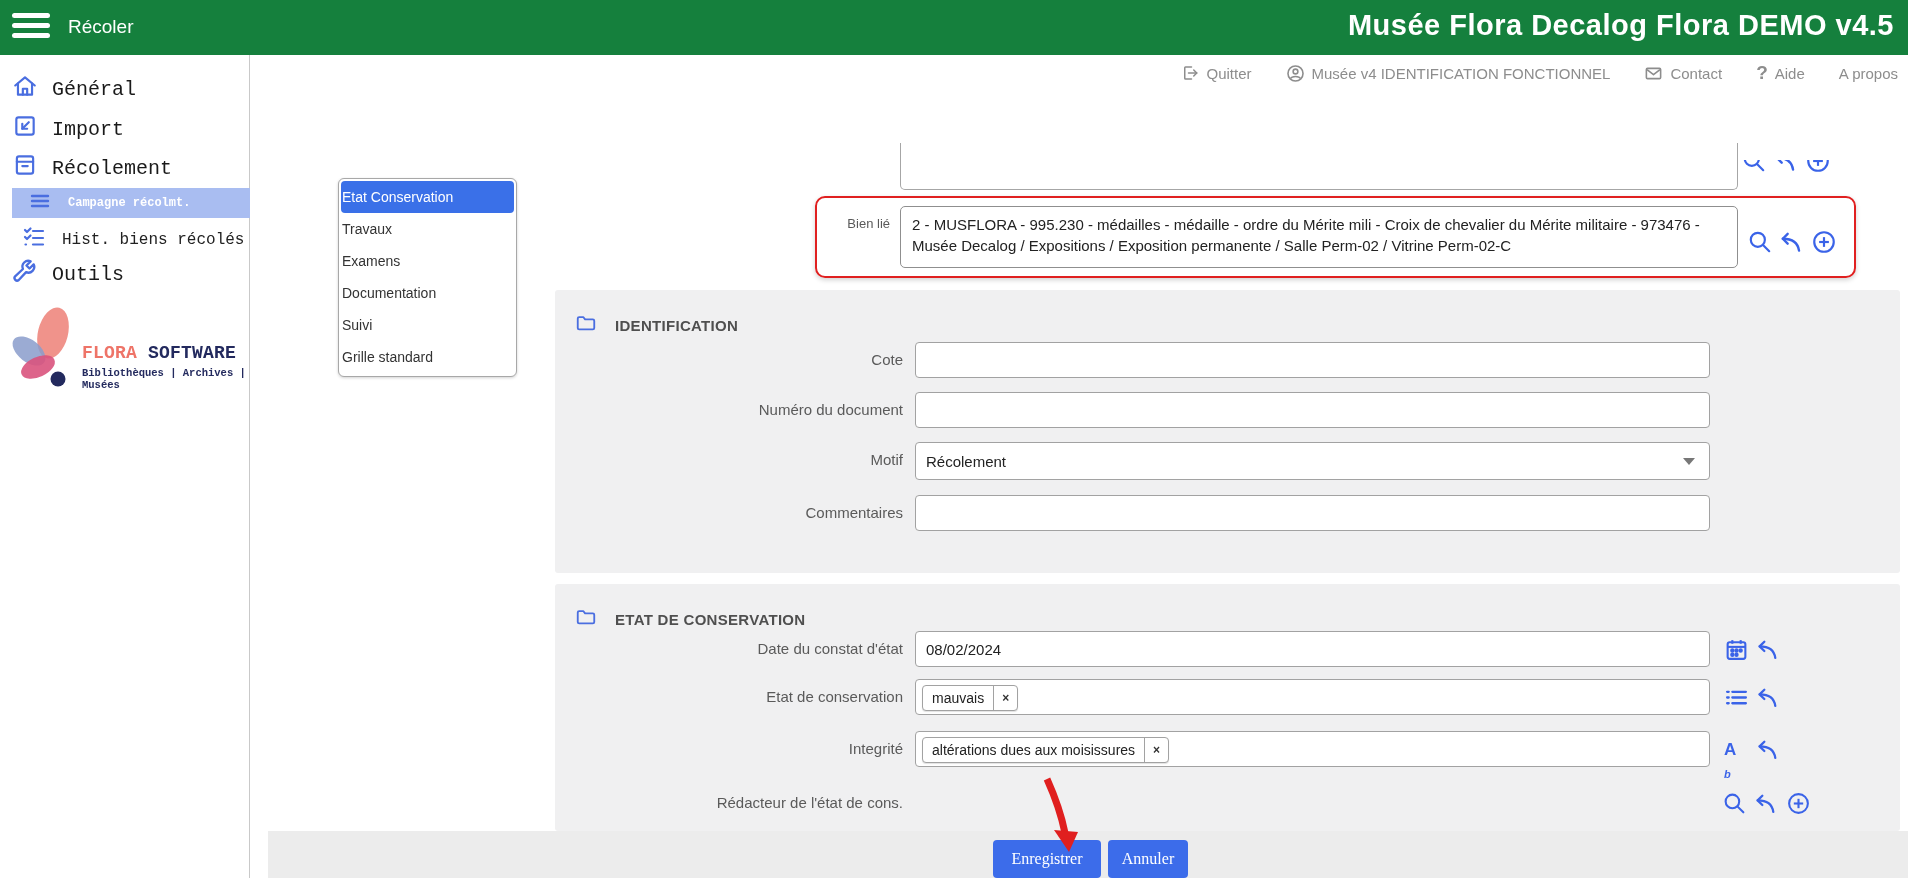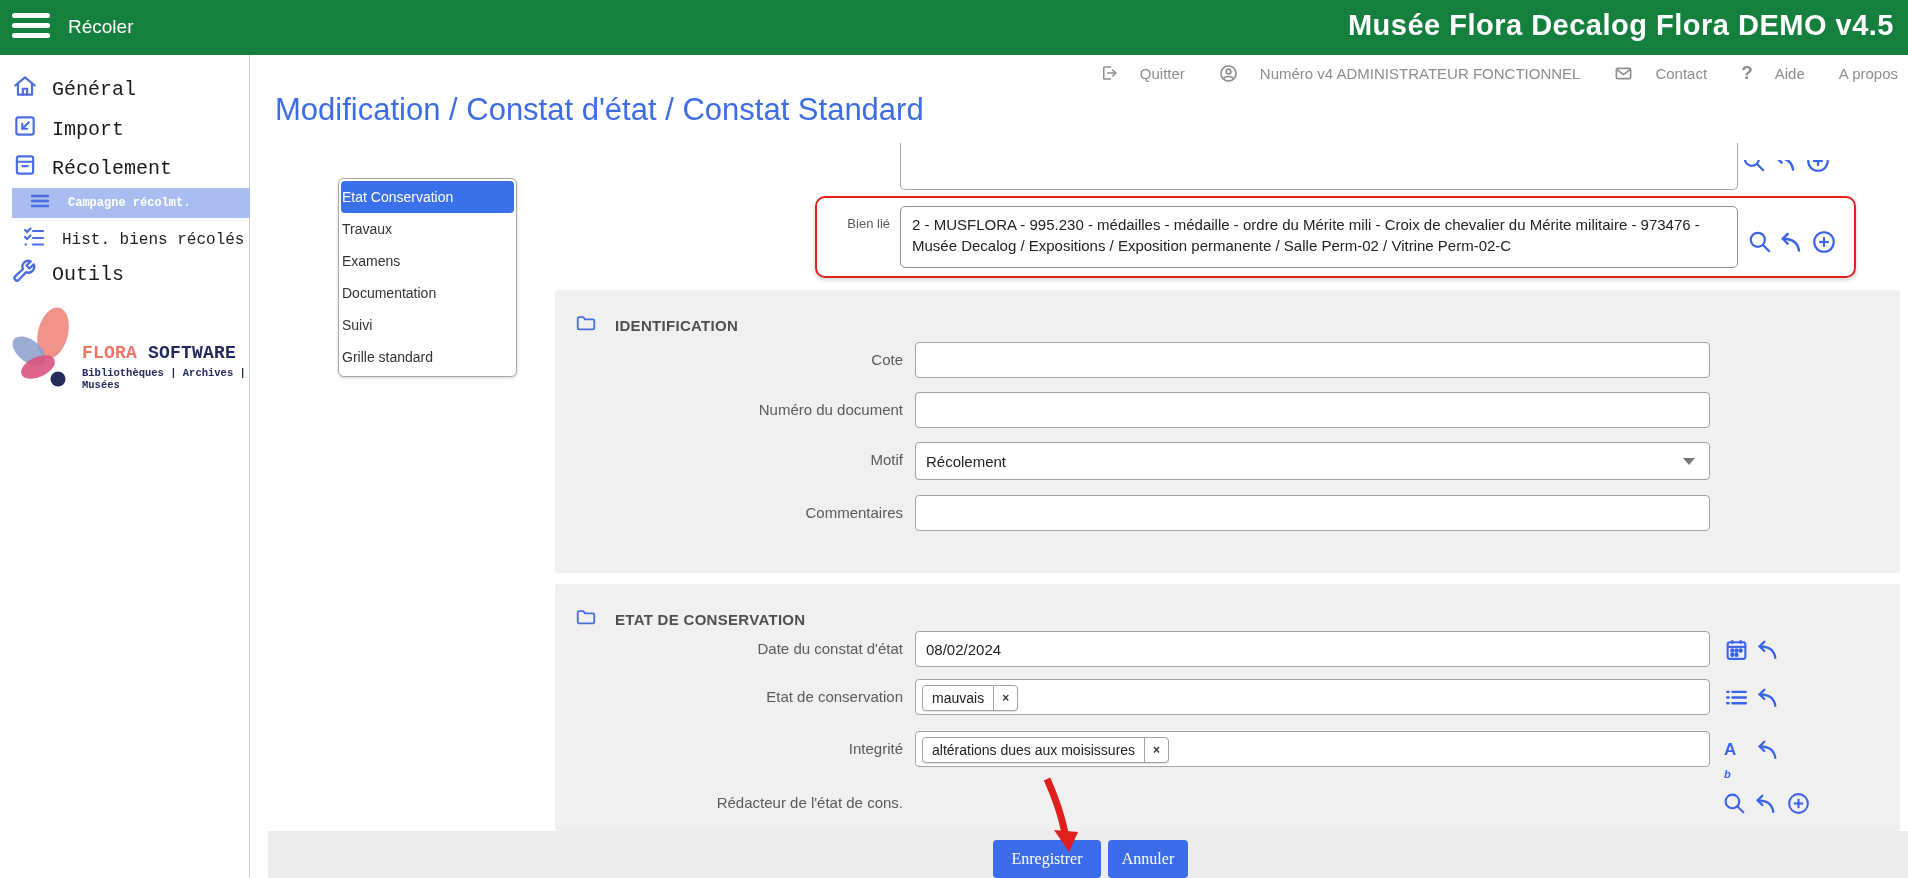--- a/index.html
+++ b/index.html
@@ -10,21 +10,21 @@
   
   .topbar { position:absolute; left:0; top:0; width:1908px; height:55px; background:#15803d; }
   .hamburger { position:absolute; left:12px; top:13px; width:40px; height:29px; cursor:pointer; }
   .hamburger i { display:block; width:38px; height:5px; background:#fff; border-radius:2.5px; margin-bottom:5px; }
   .topbar-nav { position:absolute; left:68px; top:16px; color:#fff; font-size:19px; }
   .app-title { position:absolute; right:14px; top:9px; color:#fff; font-size:29px; font-weight:bold; letter-spacing:.5px; }
 
   
   .utility { position:absolute; right:10px; top:58px; height:30px; display:flex; align-items:center; gap:34px;
     color:#8d8d8d; font-size:15px; }
-  .utility .ulink { display:flex; align-items:center; gap:22px; cursor:pointer; }
+  .utility .ulink { display:flex; align-items:center; gap:7px; cursor:pointer; }
   .utility svg { display:block; }
   .qmark { font-size:19px; font-weight:bold; color:#8d8d8d; }
 
   
   .sidebar { position:absolute; left:0; top:55px; width:250px; height:823px; background:#fff; border-right:1px solid #c9c9c9;font-family:Liberation Mono, monospace; }
   .side-item { position:absolute; display:flex; align-items:center; gap:14px; color:#1a1a1a; cursor:pointer; }
   .side-item svg { flex:0 0 auto; }
   .si-general { left:12px; top:18px; font-size:20px; }
   .si-import { left:12px; top:58px; font-size:20px; }
   .si-recolement { left:12px; top:97px; font-size:20px; }
@@ -124,21 +124,21 @@
       <span>Quitter</span>
     </div>
     <div class="ulink">
       <span>
         <svg width="19" height="19" viewBox="0 0 24 24" fill="none" stroke="#8d8d8d" stroke-width="2">
             <circle cx="12" cy="12" r="9.5"></circle>
             <circle cx="12" cy="9.5" r="3"></circle>
             <path d="M5.8 18.4 c1.4-3.4 11-3.4 12.4 0"></path>
           </svg>
       </span>
-      <span>Numéro v4 ADMINISTRATEUR FONCTIONNEL</span>
+      <span>Musée v4 IDENTIFICATION FONCTIONNEL</span>
     </div>
     <div class="ulink">
       <span>
         <svg width="19" height="19" viewBox="0 0 24 24" fill="none" stroke="#8d8d8d" stroke-width="2" stroke-linejoin="round">
             <rect x="3" y="5.5" width="18" height="13" rx="1.5"></rect>
             <polyline points="3.8,7 12,13.5 20.2,7"></polyline>
           </svg>
       </span>
       <span>Contact</span>
     </div>
@@ -224,21 +224,20 @@
       <div class="logo-text">
         <div class="brand">
           <span class="b1">FLORA</span>
           <span class="b2">SOFTWARE</span>
         </div>
         <div class="tagline">Bibliothèques | Archives | Musées</div>
       </div>
     </div>
   </div>
 
-  <div class="page-title">Modification / Constat d'état / Constat Standard</div>
 
   <div class="section-menu">
     <div class="sm-item selected">Etat Conservation</div>
     <div class="sm-item">Travaux</div>
     <div class="sm-item">Examens</div>
     <div class="sm-item">Documentation</div>
     <div class="sm-item">Suivi</div>
     <div class="sm-item">Grille standard</div>
   </div>
 

